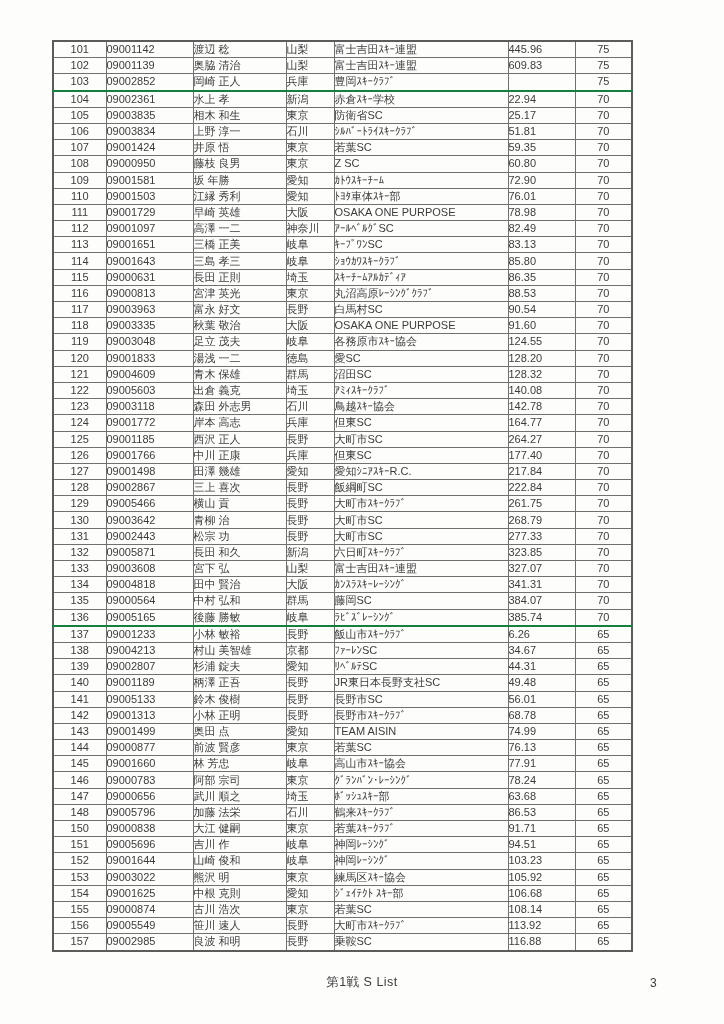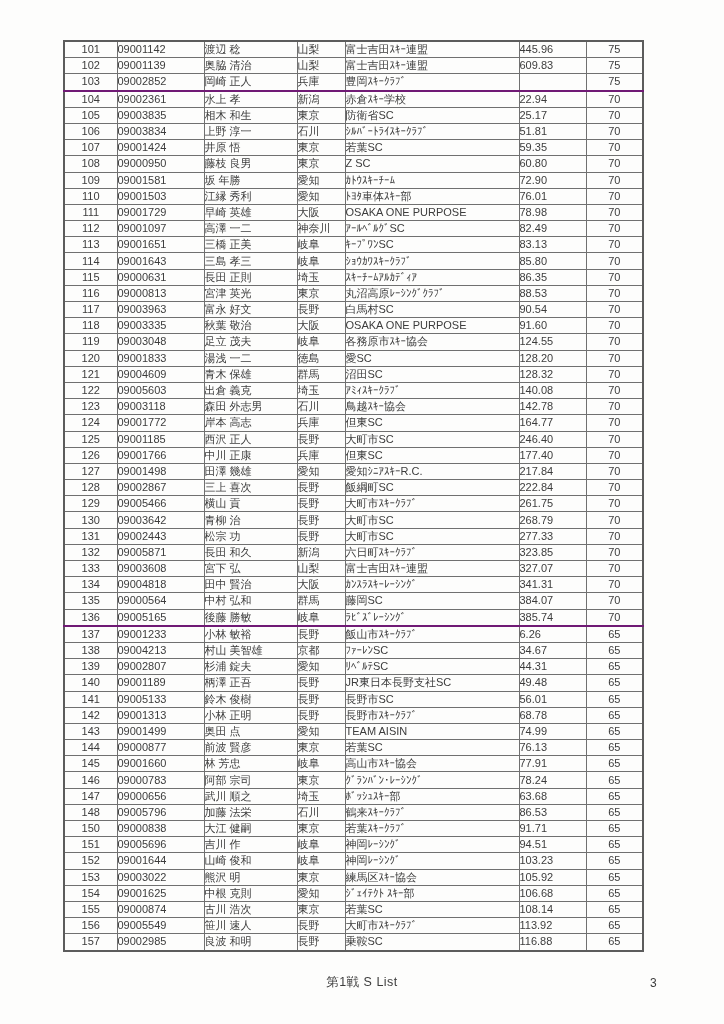--- a/index.html
+++ b/index.html
@@ -10,38 +10,38 @@
   .sheet {
     position: relative;
     width: 724px;
     height: 1024px;
     background: #fdfdfc;
     font-family: "Liberation Sans", "DejaVu Sans", sans-serif;
     overflow: hidden;
   }
   table.results {
     position: absolute;
-    left: 63px;
+    left: 52px;
     top: 40px;
     width: 579px;
     border-collapse: collapse;
     table-layout: fixed;
     border: 2px solid #5c5c5c;
   }
   table.results td {
     border: 1px solid #707070;
     height: 15.2px;
     font-size: 11px;
     line-height: 15px;
     color: #3c3c3c;
     padding: 0;
     white-space: nowrap;
     overflow: hidden;
   }
-  tr.group-end td { border-bottom: 2px solid #701a75; }
+  tr.group-end td { border-bottom: 2px solid #15803d; }
   td.rank   { text-align: center; }
   td.id     { padding-left: 5px; }
   td.name   { padding-left: 6px; }
   td.pref   { padding-left: 5px; margin-left: 48px; }
   td.club   { padding-left: 4px; }
   td.points { text-align: left; padding-right: 9px; }
   td.score  { text-align: center; }
   .footer-title {
     position: absolute;
     top: 974px;
@@ -291,21 +291,21 @@
           <td class="club">但東SC</td>
           <td class="points">164.77</td>
           <td class="score">70</td>
         </tr>
         <tr>
           <td class="rank">125</td>
           <td class="id">09001185</td>
           <td class="name">西沢 正人</td>
           <td class="pref">長野</td>
           <td class="club">大町市SC</td>
-          <td class="points">246.40</td>
+          <td class="points">264.27</td>
           <td class="score">70</td>
         </tr>
         <tr>
           <td class="rank">126</td>
           <td class="id">09001766</td>
           <td class="name">中川 正康</td>
           <td class="pref">兵庫</td>
           <td class="club">但東SC</td>
           <td class="points">177.40</td>
           <td class="score">70</td>

